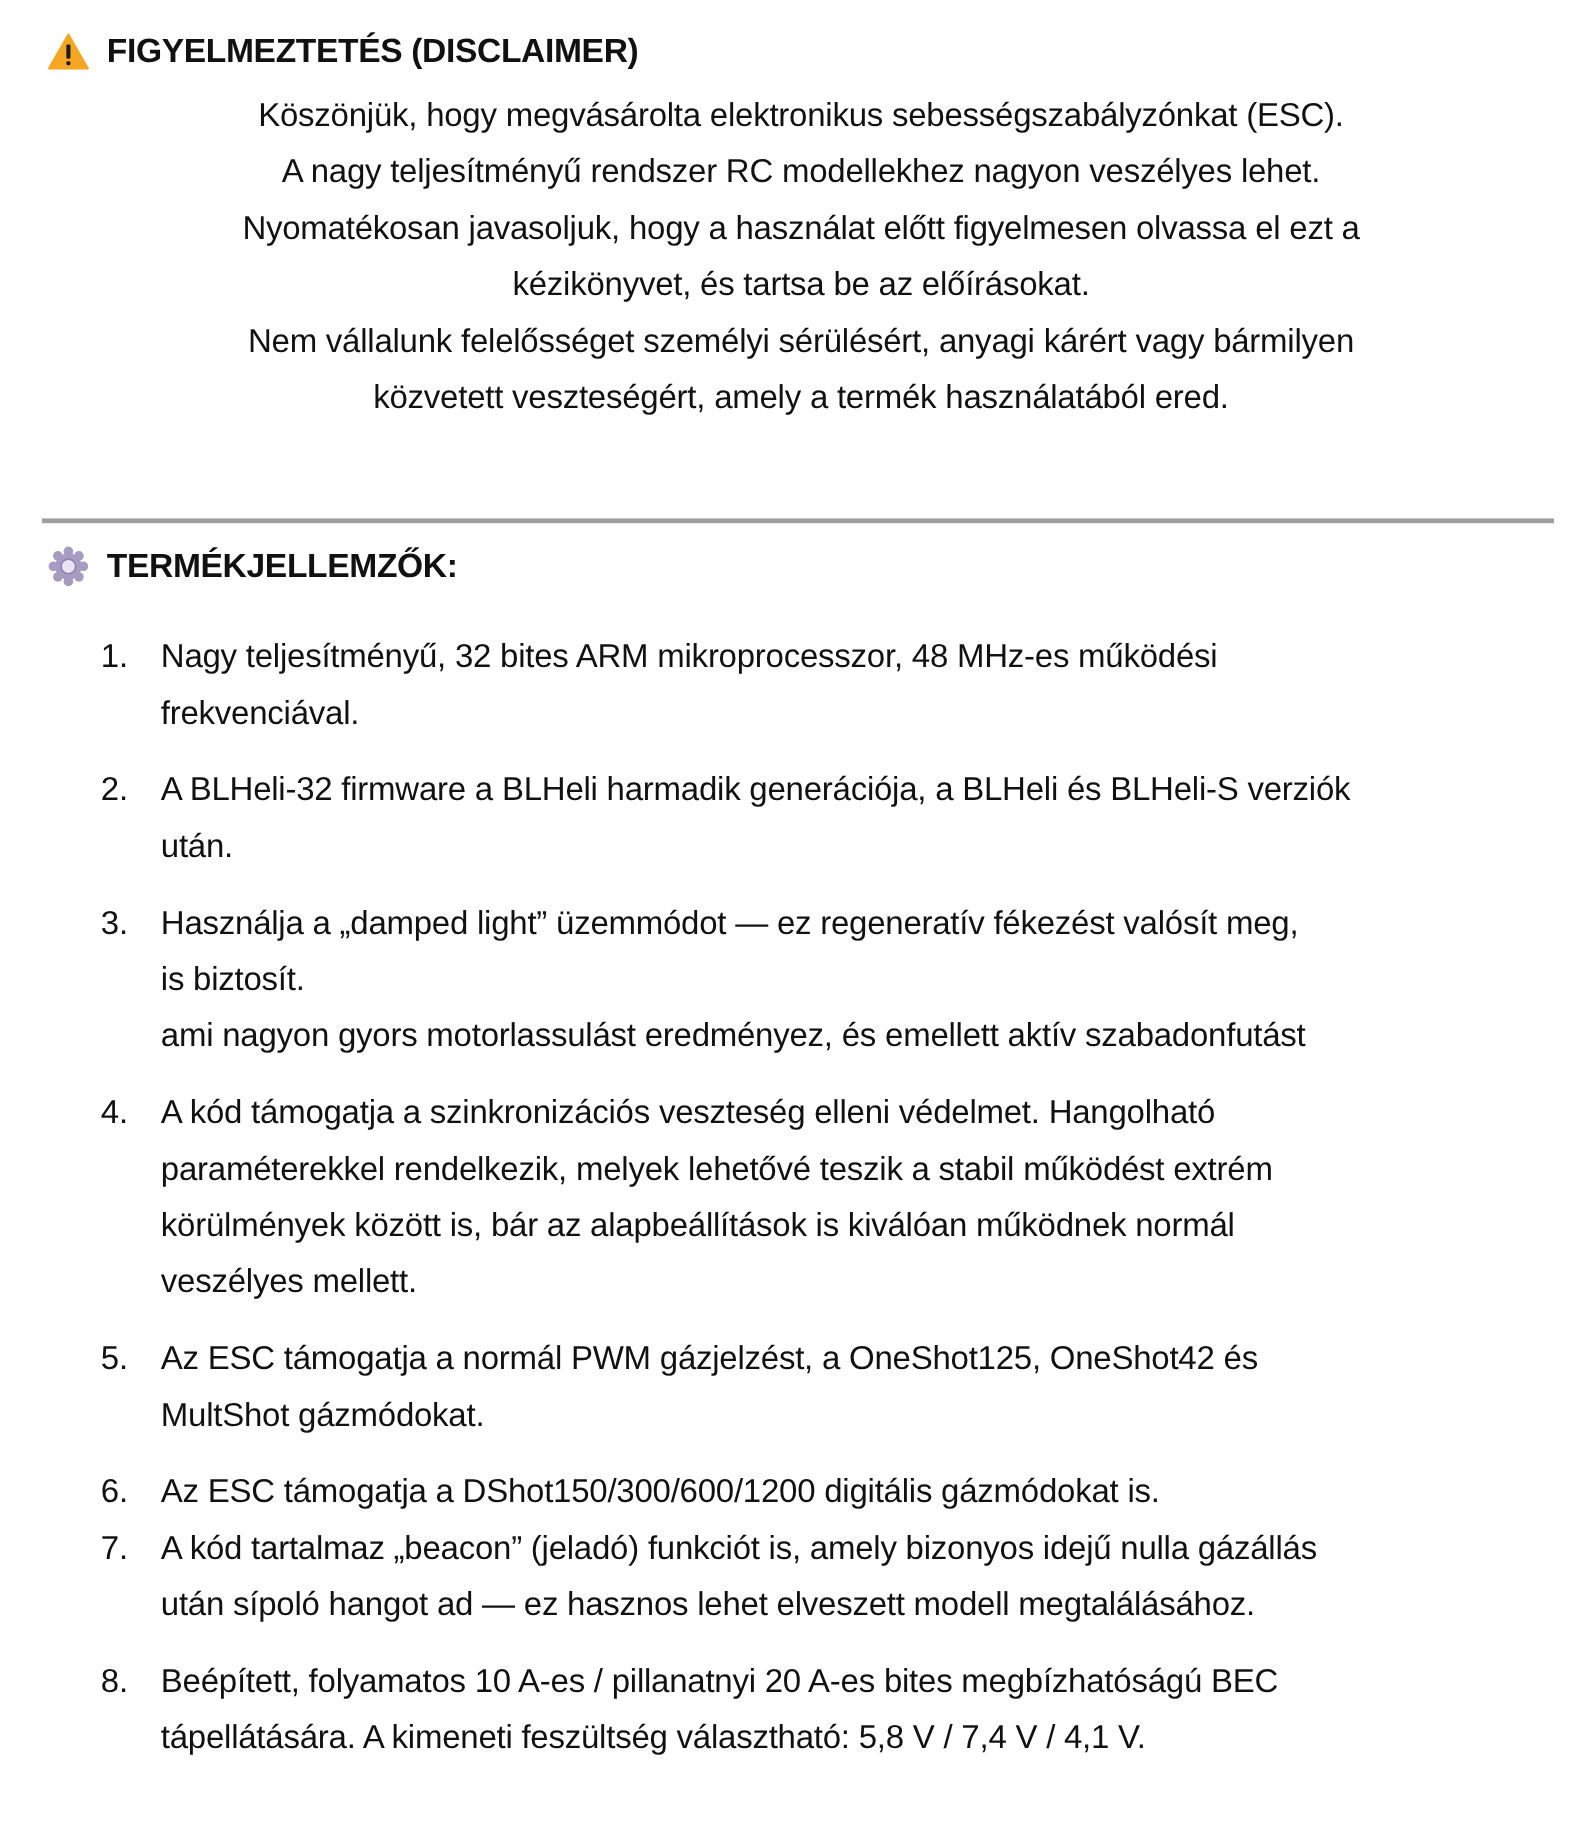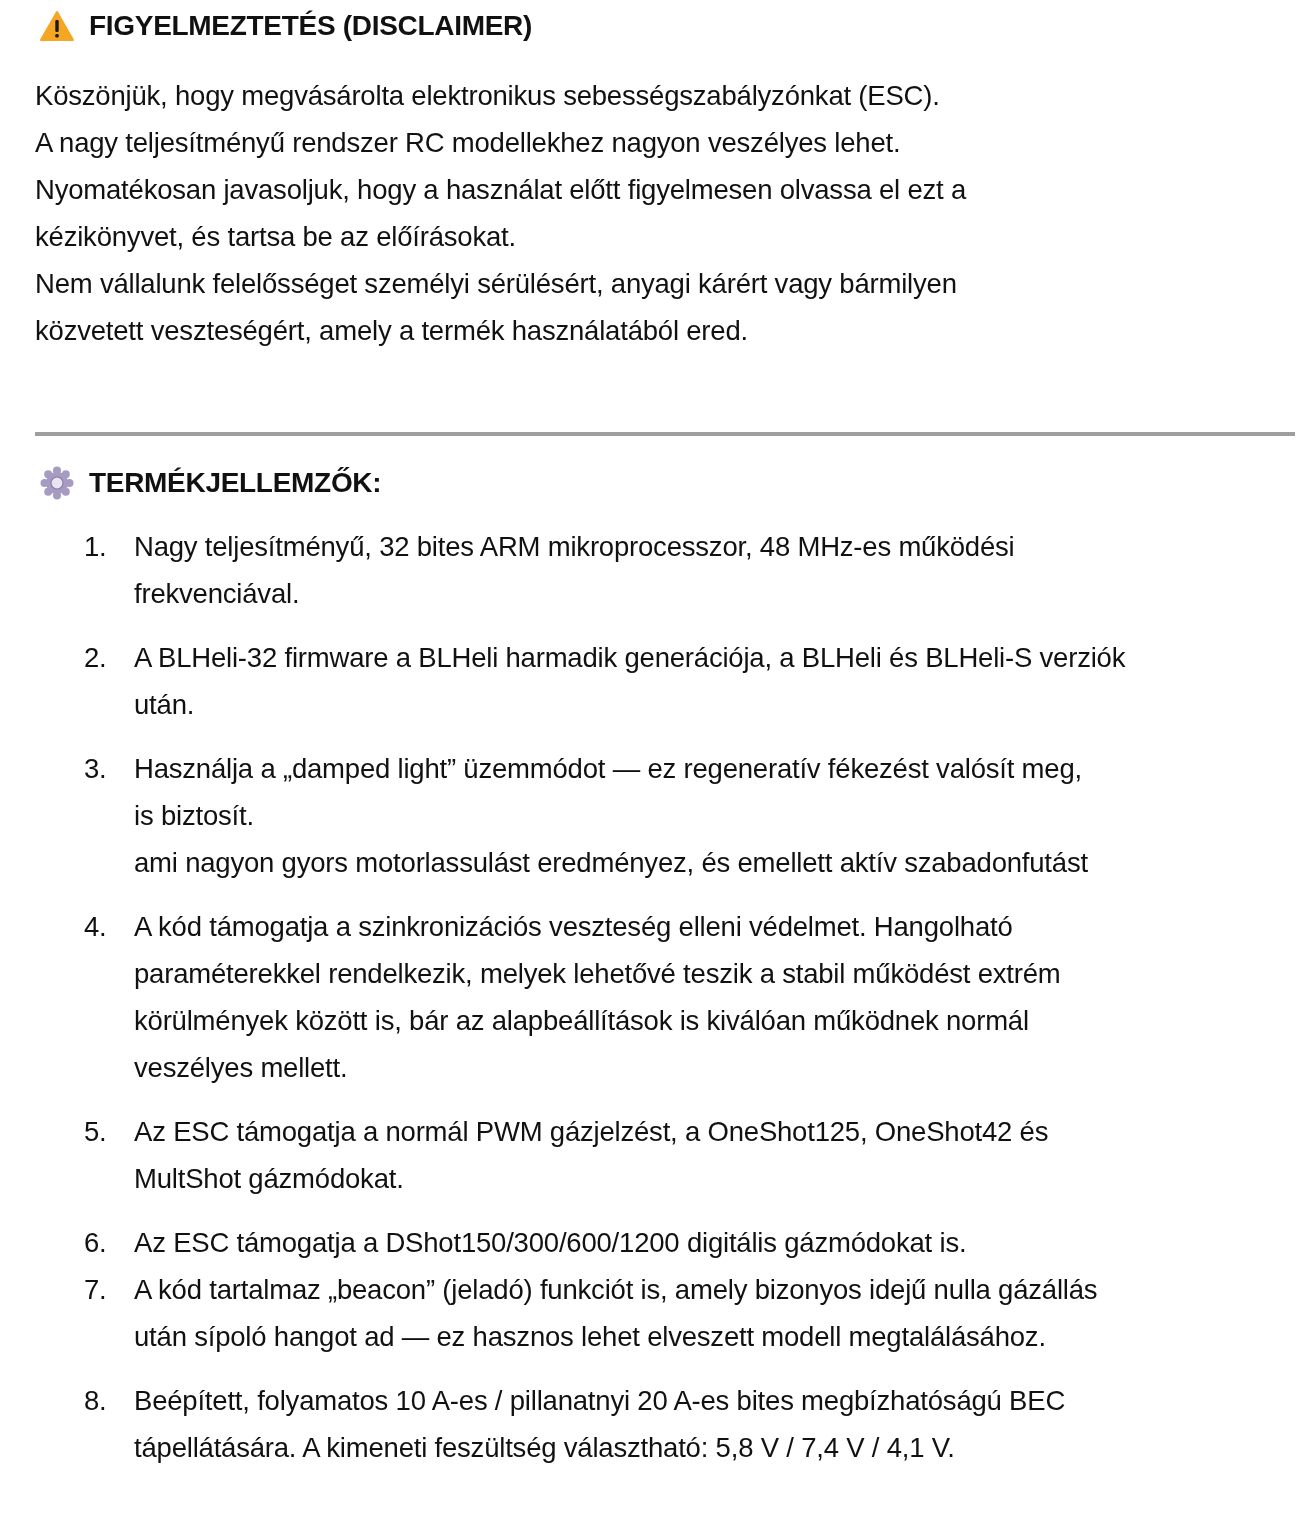--- a/index.html
+++ b/index.html
@@ -23,40 +23,40 @@
     }
     .heading {
       display: flex;
       align-items: center;
       font-weight: bold;
       font-size: 28px;
       letter-spacing: -0.3px;
       color: #111111;
       height: 40px;
     }
-    .heading.h-warning { position: absolute; top: 6px; left: 4px; text-align: right; }
-    .heading.h-features { position: absolute; top: 463px; left: 4px; }
+    .heading.h-warning { position: absolute; top: 23px; left: 4px; text-align: right; }
+    .heading.h-features { position: absolute; top: 452px; left: 4px; }
     .heading .icon {
       width: 36px;
       height: 36px;
       margin-right: 14px;
       display: inline-flex;
       align-items: center;
       justify-content: center;
     }
     .para {
       position: absolute;
       left: 0;
       top: 72px;
       width: 1265px;
       font-size: 27.5px;
       line-height: 47px;
       letter-spacing: -0.2px;
     }
-    .para .line { display: block; white-space: nowrap; }
+    .para .line { display: block; white-space: nowrap; text-align: center; }
     b { font-weight: normal; }
     .divider {
       position: absolute;
       left: 0;
       top: 432px;
       width: 1260px;
       height: 4px;
       background: #9e9e9e;
     }
     .features {

